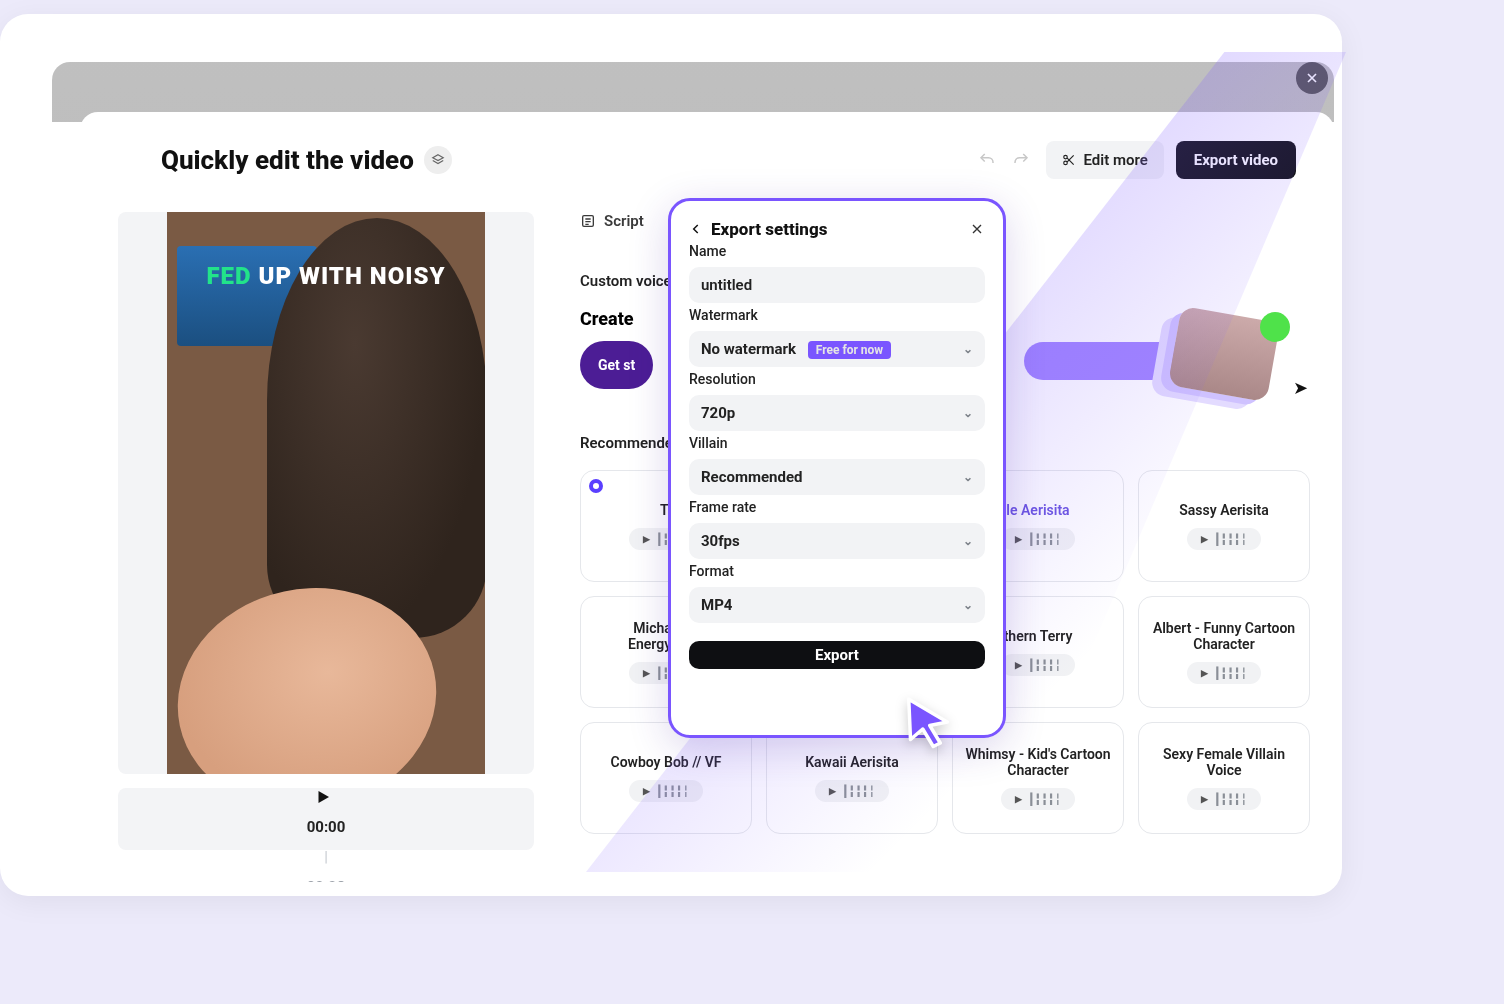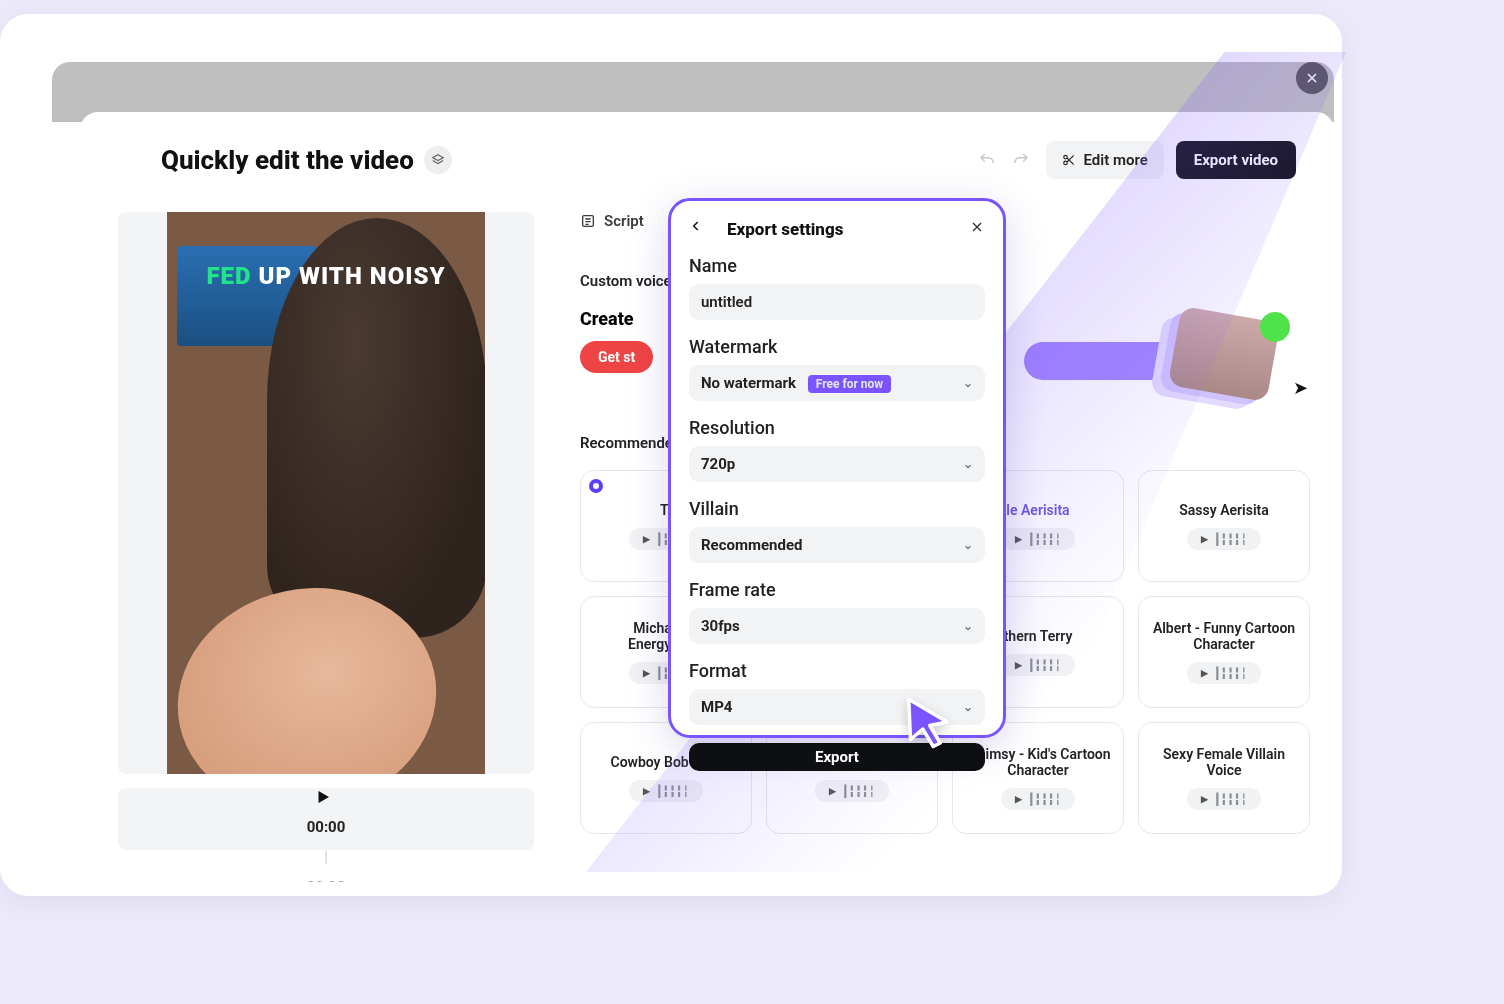--- a/index.html
+++ b/index.html
@@ -134,22 +134,22 @@
     left: 500px; top: 100px;
     right: 40px;
   }
   .script-tab { display: flex; align-items: center; gap: 8px; font-size: 15px; font-weight: 600; color: #3b3b3b; }
   .script-tab svg { width: 16px; height: 16px; }
   .custom-voice-label { margin-top: 42px; font-size: 15px; color: #222; font-weight: 600; }
   .create-row { margin-top: 18px; display: flex; align-items: flex-start; gap: 20px; }
   .create-left { font-size: 18px; font-weight: 800; }
   .create-btn {
     margin-top: 12px;
-    background: #ef4444; color: #fff; border-radius: 999px;
-    padding: 8px 18px; font-size: 14px; font-weight: 700;
+    background: #4c1d95; color: #fff; border-radius: 999px;
+    padding: 16px 18px; font-size: 14px; font-weight: 700;
     width: max-content;
   }
   .promo-img {
     margin-left: auto;
     width: 280px; height: 96px;
     position: relative;
   }
   .promo-wave {
     position: absolute; right: 90px; top: 34px;
     width: 180px; height: 38px;
@@ -223,26 +223,26 @@
     position: absolute;
     left: 668px; top: 198px;
     width: 338px; height: 540px;
     background: #fff;
     border: 3px solid #7a55ff;
     border-radius: 22px;
     padding: 18px 18px 18px 18px;
     box-shadow: 0 10px 40px rgba(60,30,150,0.18);
   }
   .modal-head {
-    display: flex; gap: 24px;
+    display: flex; align-items: center; gap: 8px;
     font-size: 17px; font-weight: 800; color: #111;
   }
   .modal-head .back { font-size: 18px; font-weight: 400; color: #111; width: 14px;}
   .modal-head .x { margin-left: auto; font-size: 18px; color: #333; font-weight: 400;}
-  .fld-label { margin-top: 16px; font-size: 18px; color: #222; font-weight: 500;}
+  .fld-label { margin-top: 4px; font-size: 14px; color: #222; font-weight: 500;}
   .fld {
     margin-top: 8px;
     background: #f2f3f5; border-radius: 10px;
     height: 36px;
     display: flex; align-items: center;
     padding: 0 12px;
     font-size: 15px; font-weight: 700; color: #222;
     justify-content: space-between;
   }
   .fld .chev { color: #7b8088; font-size: 12px; }

